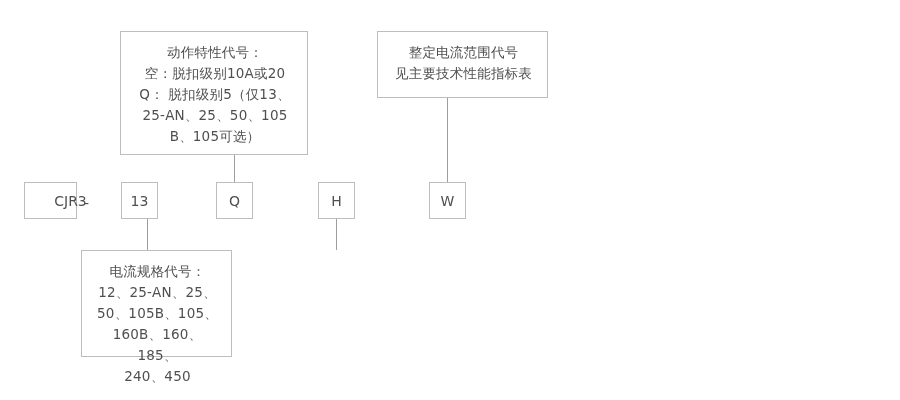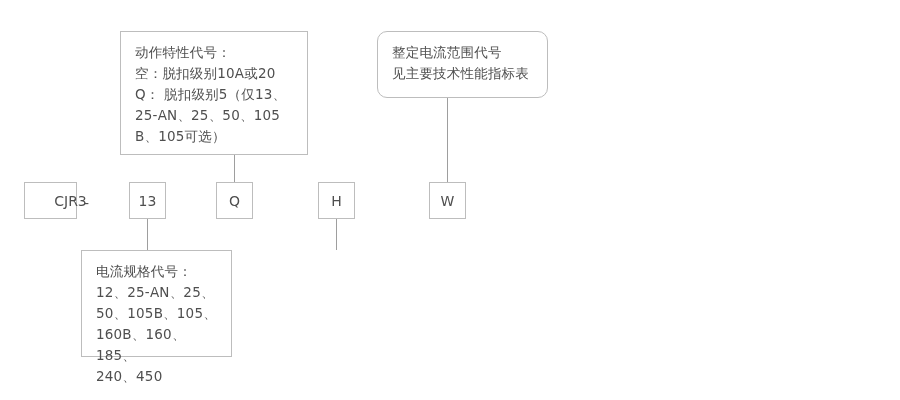--- a/index.html
+++ b/index.html
@@ -14,20 +14,21 @@
     overflow: hidden;
     font-family: "DejaVu Sans", "Liberation Sans", sans-serif;
     color: #555555;
   }
   #diagram {
     position: absolute;
     left: 0;
     top: 0;
     width: 900px;
     height: 329px;
+    text-align: center;
   }
   .box {
     position: absolute;
     box-sizing: border-box;
     border: 1px solid #bdbdbd;
     background: #ffffff;
   }
   .note {
     padding: 10px 12px 10px 14px;
     line-height: 1.55;
@@ -59,32 +60,32 @@
 <body>
 
 <div id="diagram">
 
   <div class="box note" style="left:120px; top:31px; width:188px; height:124px;">动作特性代号：
 空：脱扣级别10A或20
 Q： 脱扣级别5（仅13、
 25-AN、25、50、105
 B、105可选）</div>
 
-  <div class="box note" style="left:377px; top:31px; width:171px; height:67px;border-radius:10px;">整定电流范围代号
+  <div class="box note" style="left:377px; top:31px; width:171px; height:67px;">整定电流范围代号
 见主要技术性能指标表</div>
 
   <div class="connector v-line" style="left:234px; top:155px; height:28px;"></div>
 
   <div class="connector v-line" style="left:447px; top:98px; height:85px;"></div>
 
   <div class="box code-box" style="left:24px; top:182px; width:53px; height:37px;padding-left:40px;">CJR3</div>
 
   <div class="dash" style="left:84px; top:196px;">-</div>
 
-  <div class="box code-box" style="left:129px; top:182px; width:37px; height:37px;">13</div>
+  <div class="box code-box" style="left:121px; top:182px; width:37px; height:37px;">13</div>
 
   <div class="box code-box" style="left:216px; top:182px; width:37px; height:37px;">Q</div>
 
   <div class="box code-box" style="left:318px; top:182px; width:37px; height:37px;">H</div>
 
   <div class="box code-box" style="left:429px; top:182px; width:37px; height:37px;">W</div>
 
   <div class="connector v-line" style="left:147px; top:219px; height:31px;"></div>
 
   <div class="connector v-line" style="left:336px; top:219px; height:31px;"></div>

